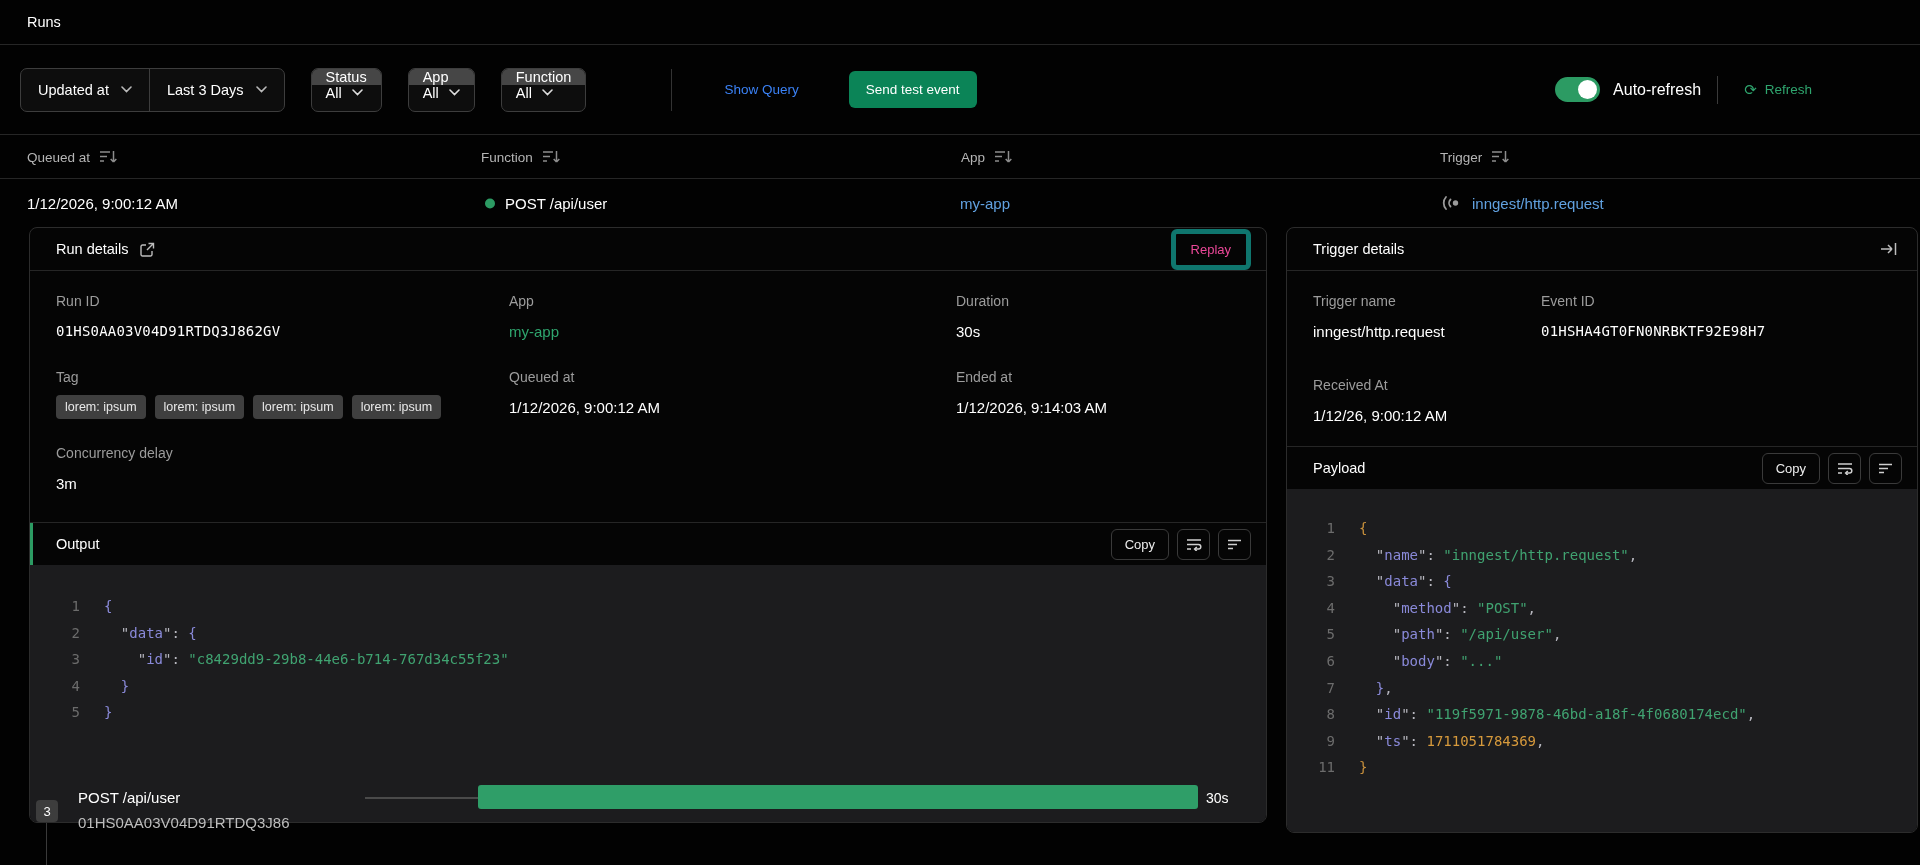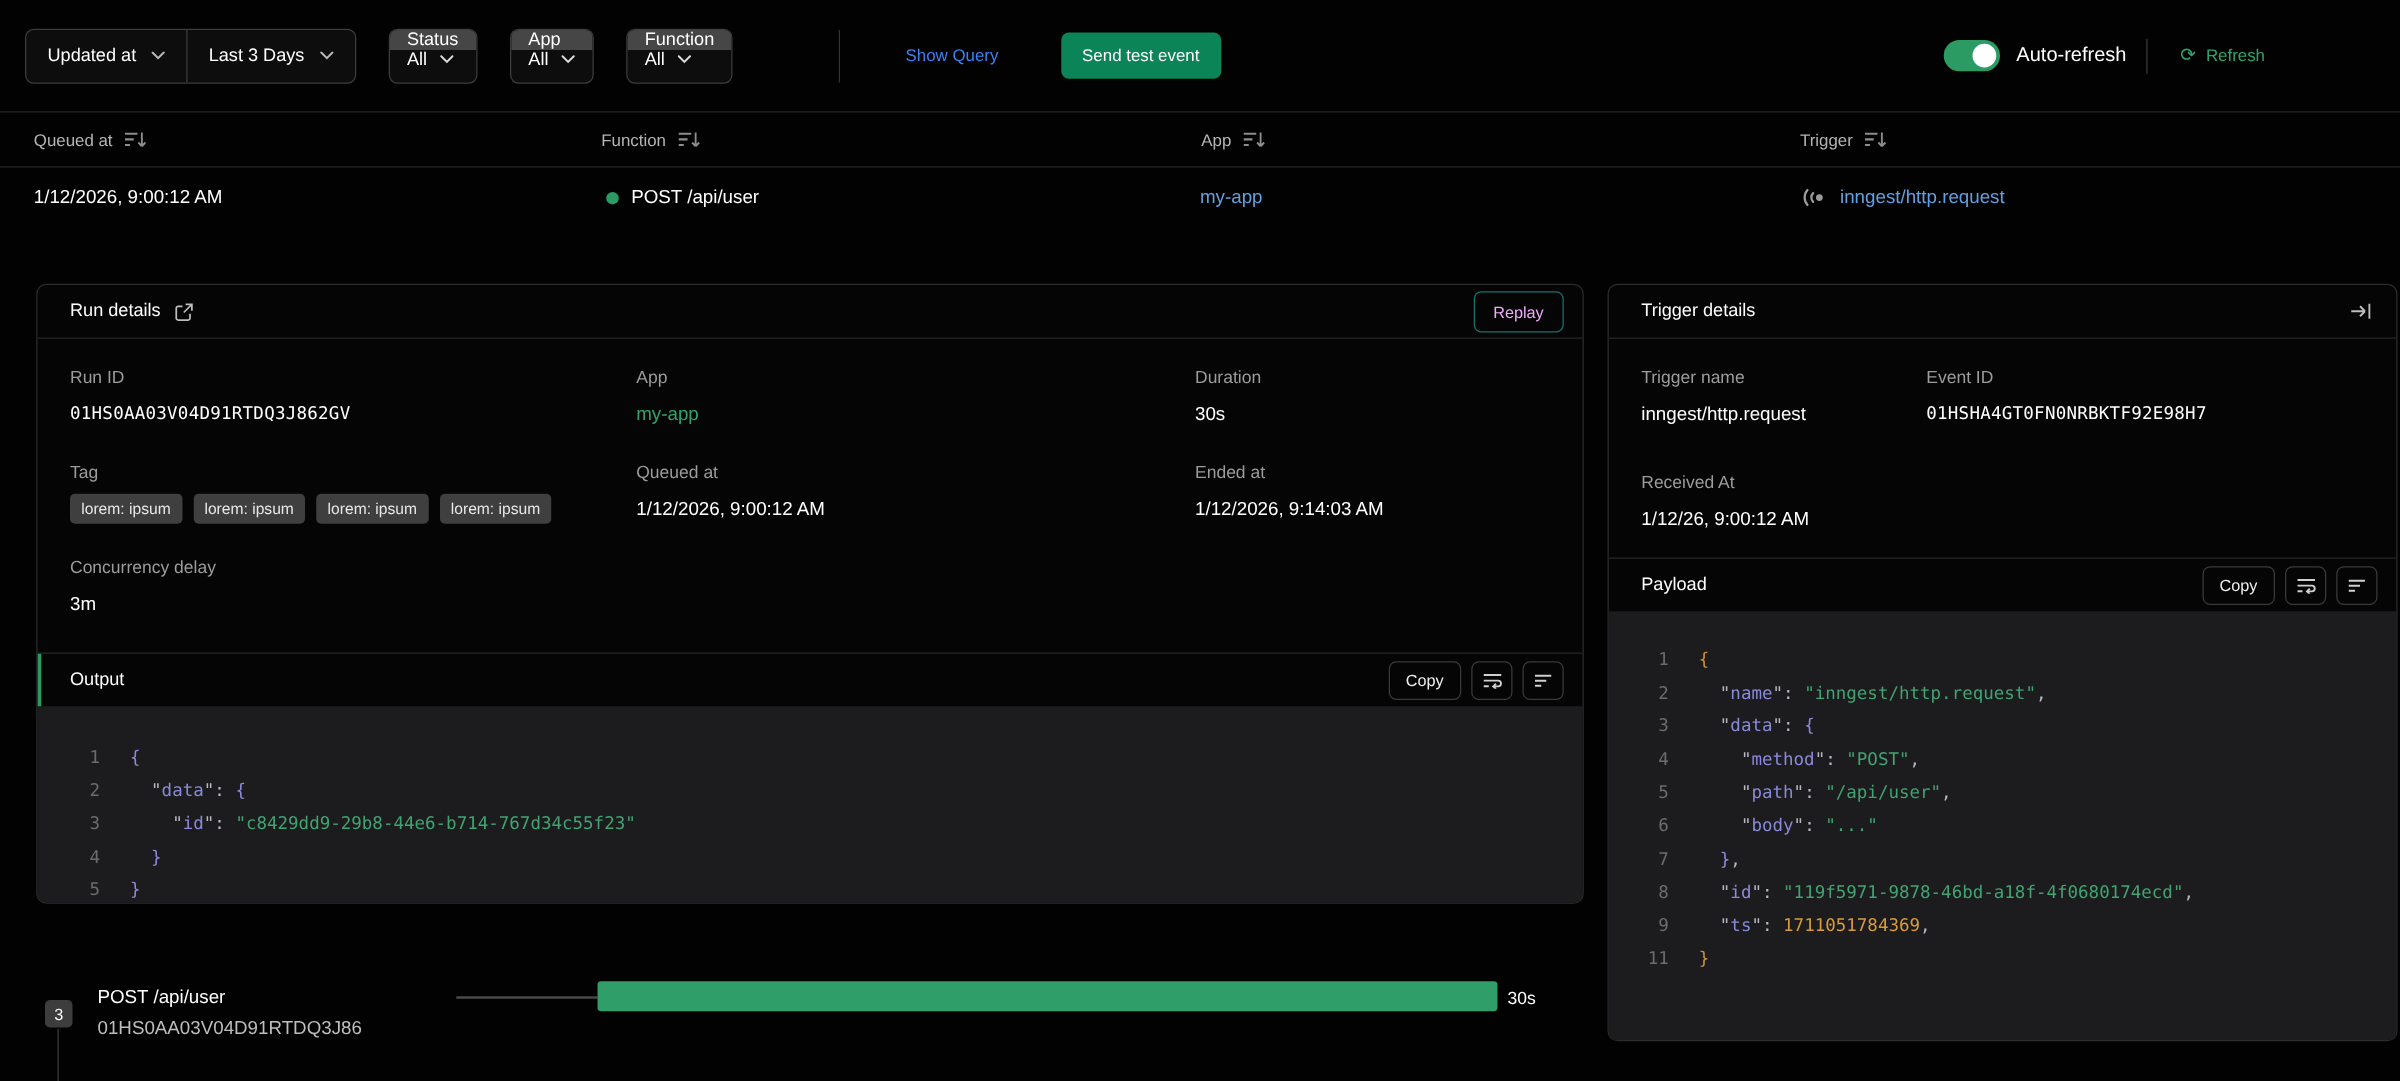--- a/index.html
+++ b/index.html
@@ -41,27 +41,27 @@
   .thead { position:relative; height:44px; border-bottom:1px solid #262626; }
   .th { position:absolute; top:50%; transform:translateY(-50%); display:flex; align-items:center;
     gap:9px; color:#b5b5b5; font-size:13.5px; cursor:pointer; }
   .trow { position:relative; height:48px; font-size:15px; }
   .td { position:absolute; top:50%; transform:translateY(-50%); display:flex; align-items:center; }
   .dot { width:10px; height:10px; border-radius:50%; background:#2c9b63; margin-right:10px; }
   .link-blue { color:#61a1e0; cursor:pointer; }
   
   .panel { position:absolute; border:1px solid #2c2c2c; border-radius:8px; background:#050505;
     display:flex; flex-direction:column; overflow:hidden; }
-  .run-panel { left:29px; top:227px; width:1238px; height:496px;justify-content:space-between; }
+  .run-panel { left:29px; top:227px; width:1238px; height:596px;justify-content:space-between; }
   .trigger-panel { left:1286px; top:227px; width:632px; height:606px; }
   .panel-head { flex:0 0 43px; display:flex; align-items:center; padding:0 15px 0 26px;
     border-bottom:1px solid #262626; }
   .panel-title { font-size:14.5px; }
   .ext-icon { margin-left:11px; cursor:pointer; display:flex; }
-  .replay-btn { margin-left:auto; border:1px solid #0f766e; background:transparent; color:#f0abfc;
+  .replay-btn { margin-left:auto; border:5px solid #0f766e; background:transparent; color:#ec4899;
     font-size:13px; padding:8px 15px; border-radius:6px; cursor:pointer; font-family:"Liberation Sans",sans-serif; }
   .fields { position:relative; }
   .run-fields { flex:0 0 251px; }
   .trig-fields { flex:0 0 175px; }
   .f-label { position:absolute; color:#9c9c9c; font-size:14px; white-space:nowrap; }
   .f-value { position:absolute; font-size:15px; white-space:nowrap; }
   .mono { font-family:"DejaVu Sans Mono", monospace; font-size:14px; letter-spacing:0.2px; }
   .green-text { color:#2fa56e; }
   .chip-row { position:absolute; display:flex; gap:9px; }
   .chip { background:#3f3f3f; color:#e8e8e8; font-size:12.5px; padding:5px 9px; border-radius:4px; white-space:nowrap; }
@@ -93,20 +93,23 @@
   .tl-bar { position:absolute; left:478px; top:785px; width:720px; height:24px; background:#2f9e68;
     border-radius:3px; cursor:pointer; }
   .tl-dur { position:absolute; left:1206px; top:790px; font-size:14px; }
   svg { display:block; }
 </style>
 </head>
 <body>
 
 <div class="app">
 
+  <div class="topbar">
+    <span>Runs</span>
+  </div>
 
   <div class="filterbar">
     <div class="combo">
       <div class="combo-seg">
         <span>Updated at</span>
         <svg class="chev" viewBox="0 0 11 7">
             <path d="M1 1l4.5 4.5L10 1" stroke="#b9b9b9" stroke-width="1.6" fill="none" stroke-linecap="round"></path>
           </svg>
       </div>
       <div class="combo-seg">

